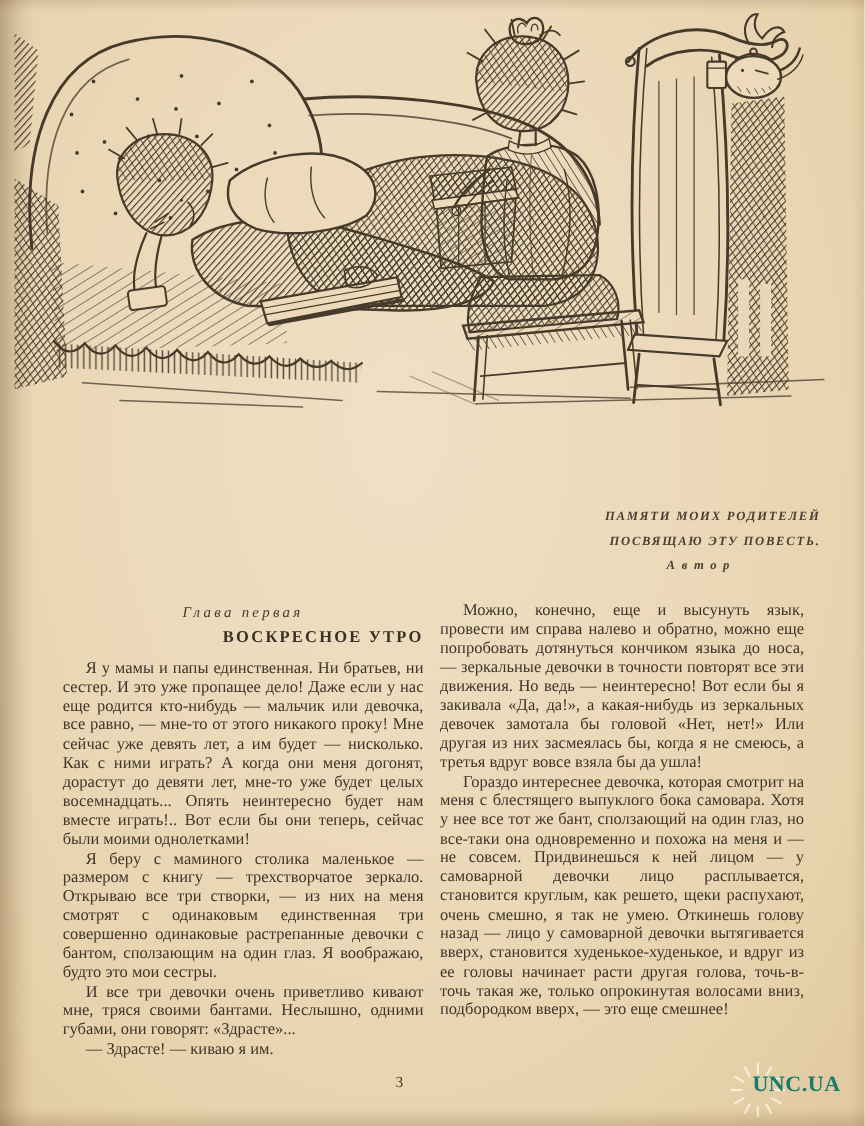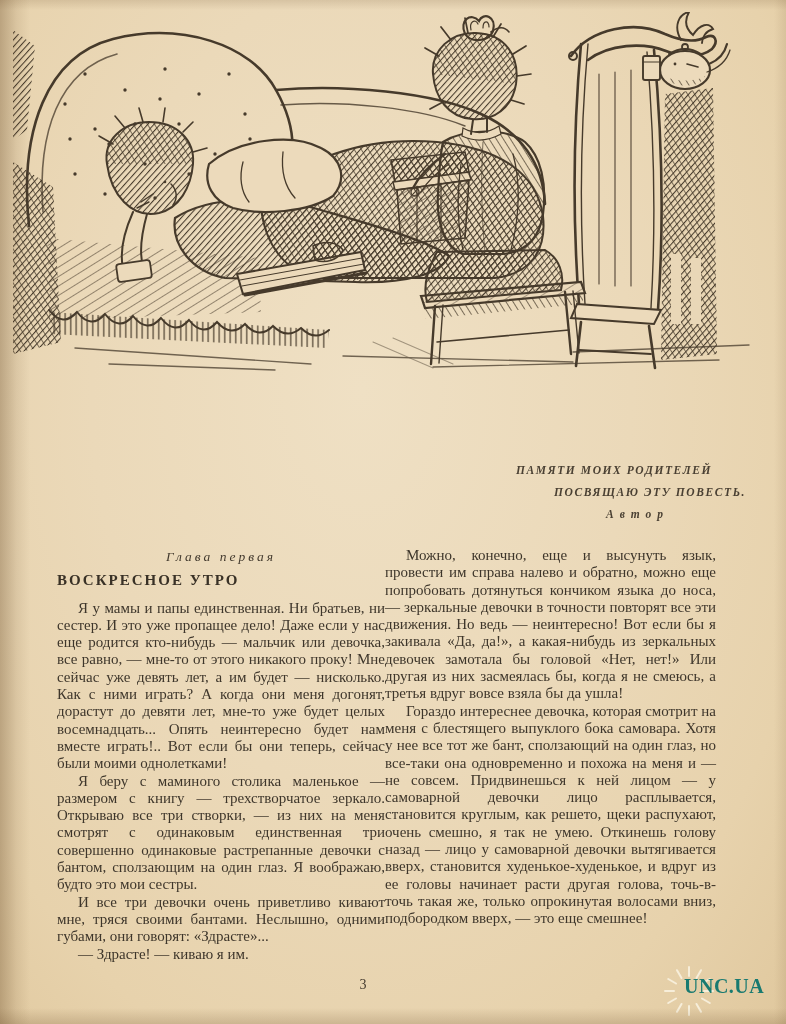--- a/index.html
+++ b/index.html
@@ -16,31 +16,31 @@
     background:linear-gradient(0deg, rgba(92,62,28,.20), rgba(92,62,28,0));pointer-events:none;}
   .top-shadow{position:absolute;left:0;right:0;top:0;height:10px;
     background:linear-gradient(180deg, rgba(92,62,28,.14), rgba(92,62,28,0));pointer-events:none;}
   .right-shadow{position:absolute;right:0;top:0;bottom:0;width:12px;
     background:linear-gradient(270deg, rgba(92,62,28,.10), rgba(92,62,28,0));pointer-events:none;}
 
   .illustration{position:absolute;left:13px;top:12px;width:760px;height:360px;}
 
   .dedication{position:absolute;left:516px;top:464px;color:#4a4033;
     font-style:italic;font-weight:bold;font-size:11.5px;letter-spacing:1.6px;white-space:nowrap;}
-  .dedication .l1{margin:0 0 10px 0;}
+  .dedication .l1{margin:0 0 10px 0;text-align:right;}
   .dedication .l2{margin:0 0 10px 38px;}
   .dedication .l3{margin:0 0 12px 90px;letter-spacing:6px;}
 
-  .columns{position:absolute;left:57px;top:547px;width:674px;display:flex;
+  .columns{position:absolute;left:57px;top:547px;width:674px;display:flex;gap:15px;
     color:#3e362b;font-size:15px;line-height:17.3px;text-align:justify;}
   .col{width:328px;}
   .col.right{width:331px;}
   .chapter-label{text-align:center;font-style:italic;letter-spacing:3px;font-size:13.5px;
     color:#433a2e;margin:1px 0 7px 0;}
-  .chapter-title{text-align:left;font-weight:bold;letter-spacing:2px;font-size:15px;
+  .chapter-title{text-align:right;font-weight:bold;letter-spacing:2px;font-size:15px;
     color:#393126;margin:0 0 10px 0;}
   .columns p{margin:0;text-indent:21px;hyphens:auto;}
 
   .page-number{position:absolute;left:348px;top:977px;width:30px;text-align:center;
     font-size:14px;color:#433a2e;}
 
   .watermark{position:absolute;left:660px;top:962px;width:124px;height:58px;opacity:.95;}
   .watermark .wm-text{position:absolute;left:24px;top:13px;color:#0f766e;font-weight:bold;
     font-size:20px;letter-spacing:.5px;font-family:"Liberation Serif",serif;}
   .watermark svg{position:absolute;left:0;top:0;}

